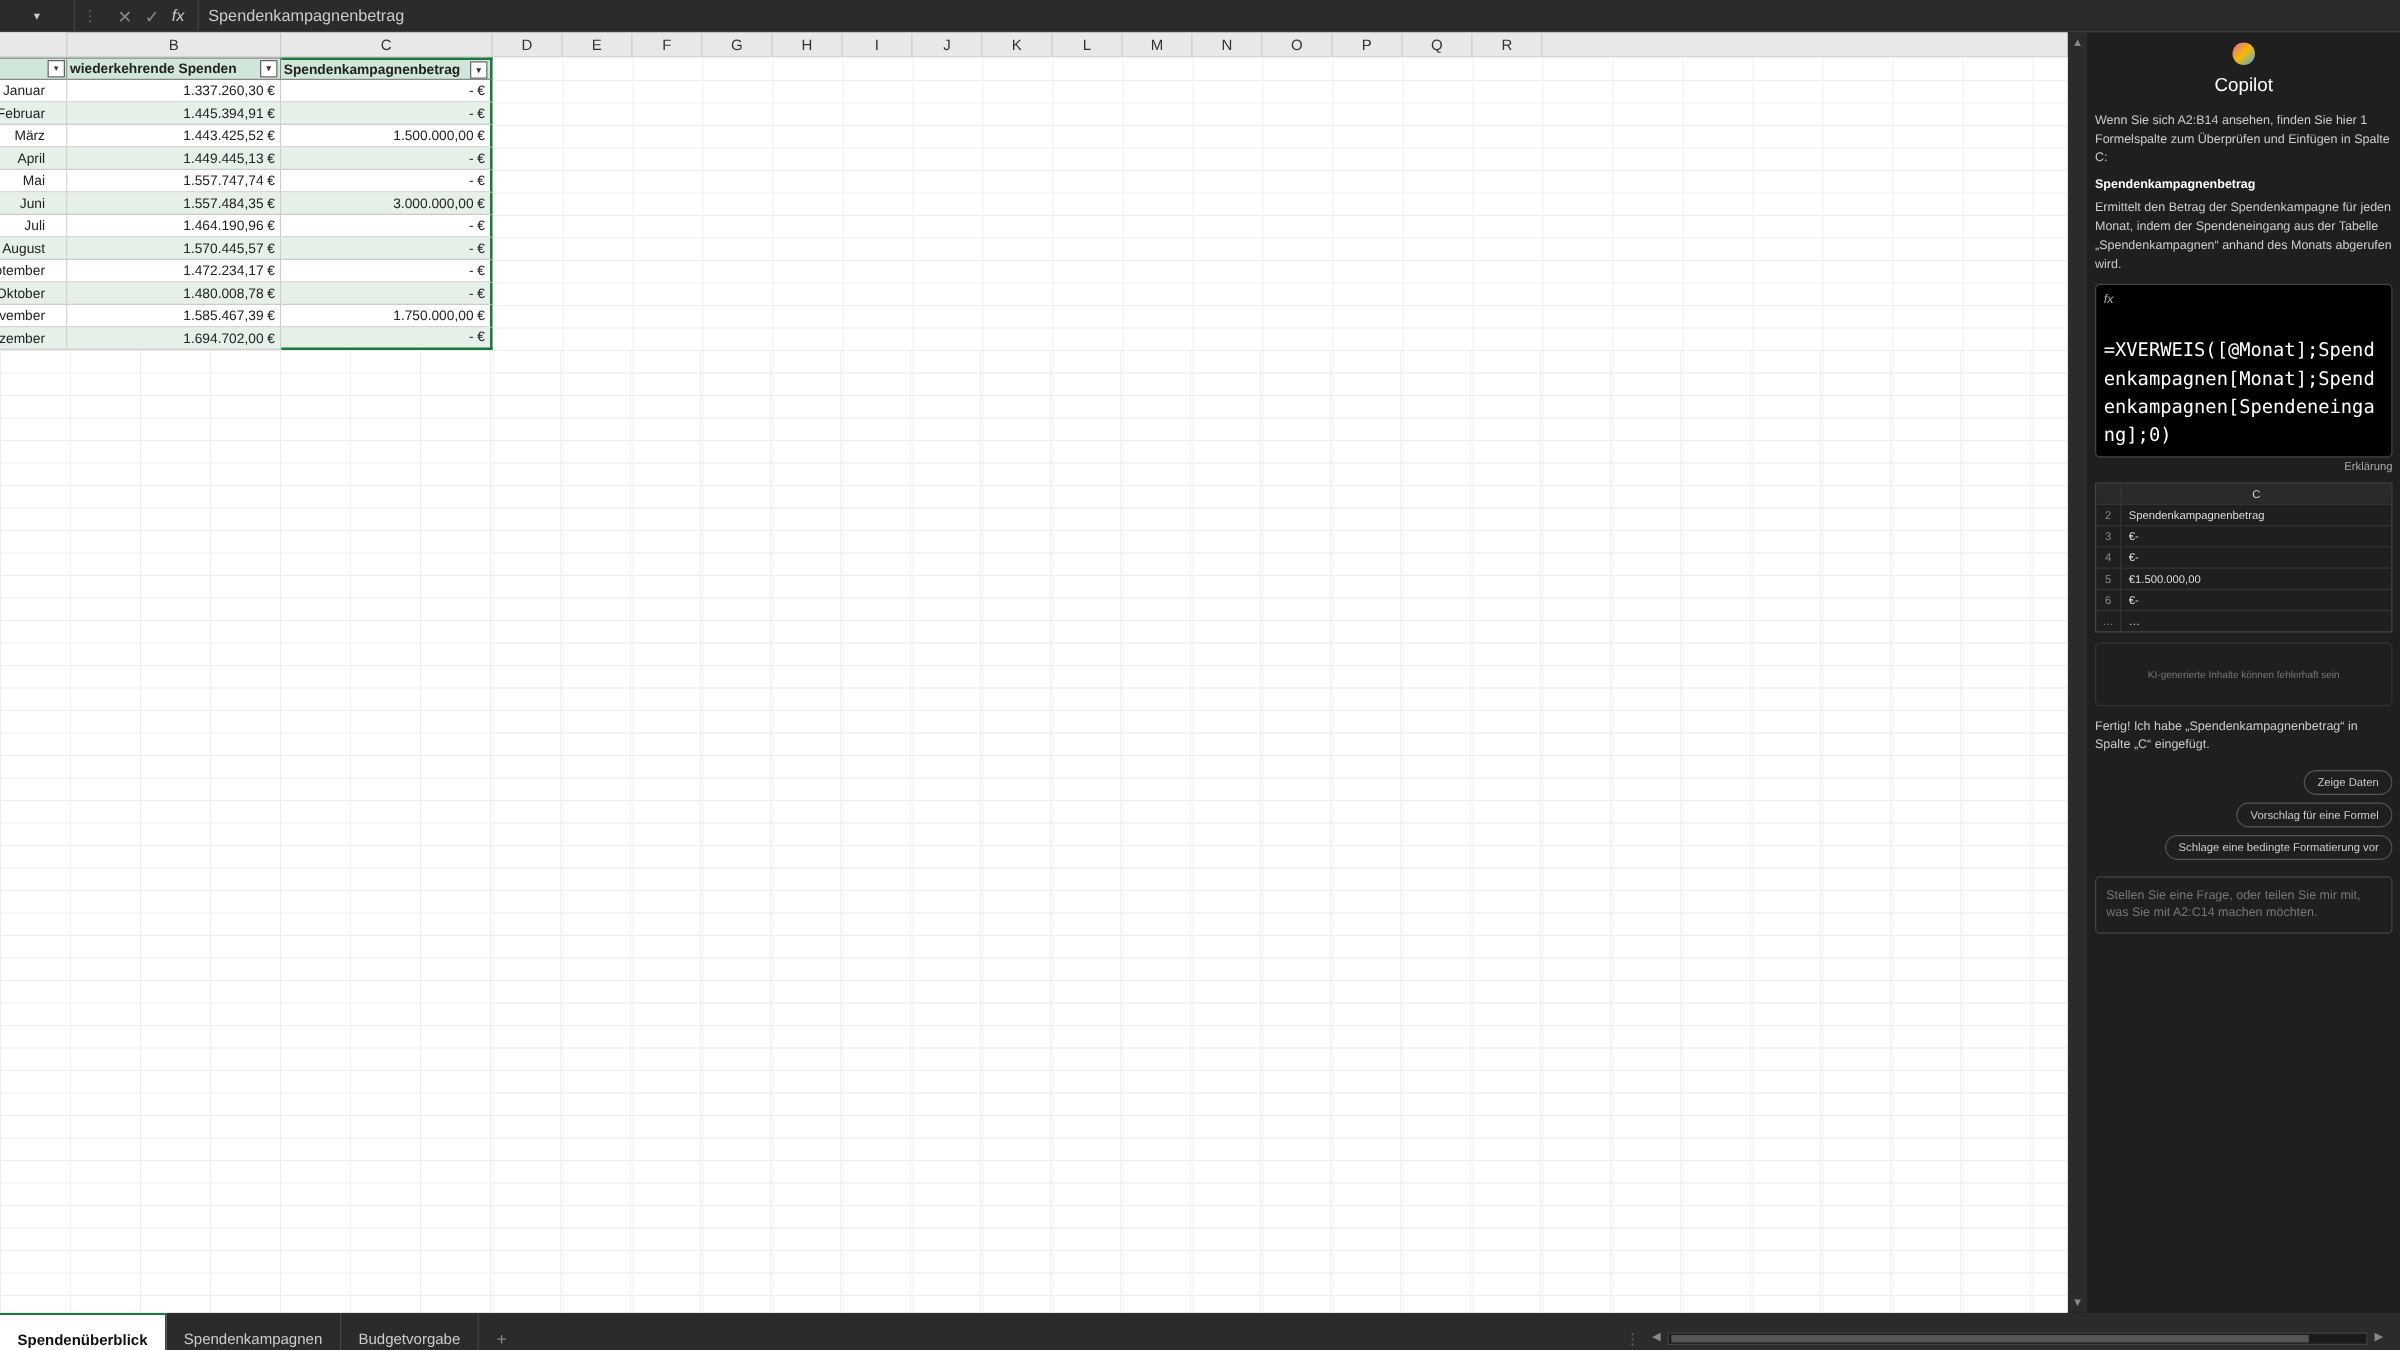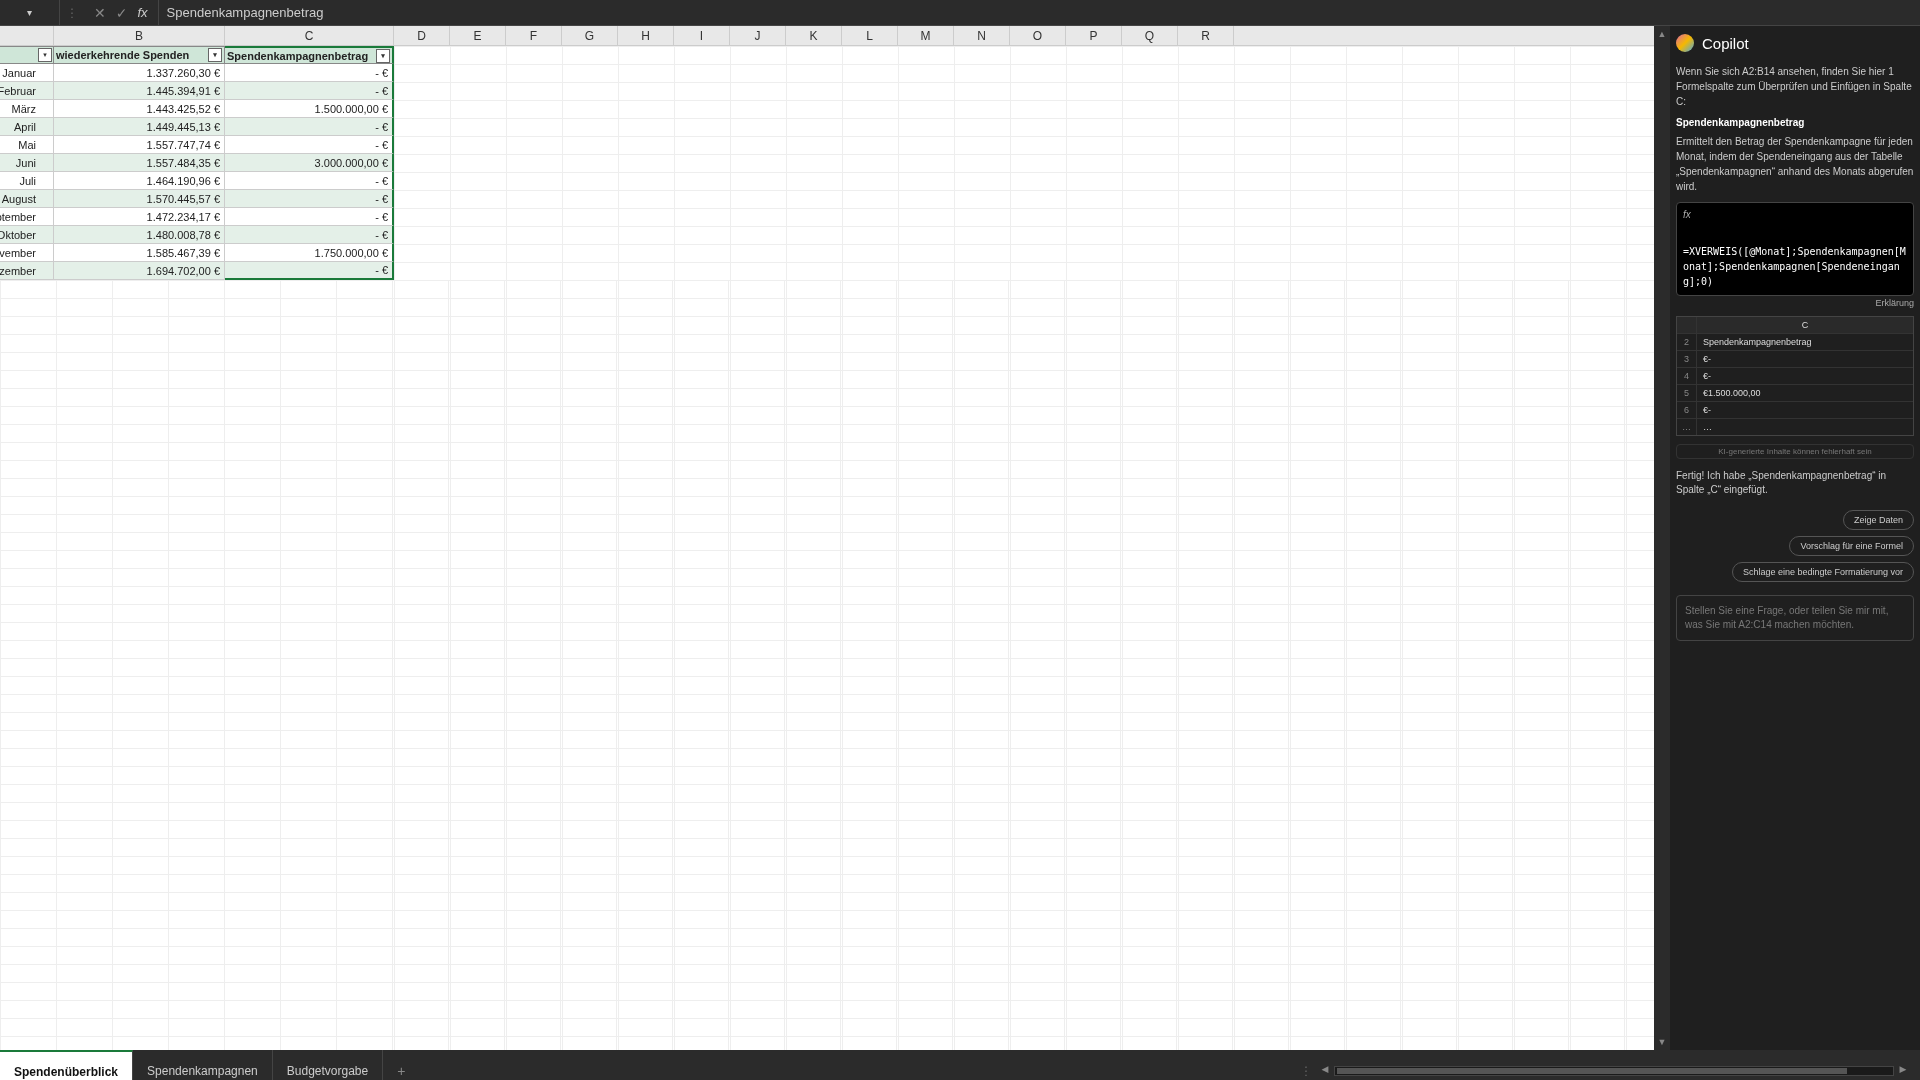--- a/index.html
+++ b/index.html
@@ -51,36 +51,36 @@
 .empty-grid { position: absolute; left: 0; top: 234px; right: 0; bottom: 0; background-image: linear-gradient(#eee 1px, transparent 1px), linear-gradient(90deg, #eee 1px, transparent 1px); background-size: 56px 18px; }
 .grid-lines-above-right { position: absolute; left: 394px; top: 0; right: 0; bottom: 0; background-image: linear-gradient(#eee 1px, transparent 1px), linear-gradient(90deg, #eee 1px, transparent 1px); background-size: 56px 18px; }
 
 
 .vscroll { width: 16px; background: #2b2b2b; display: flex; flex-direction: column; }
 .vscroll-btn { height: 16px; color: #888; font-size: 9px; text-align: center; line-height: 16px; }
 .vscroll-track { flex: 1; }
 
 
 .copilot { width: 250px; background: #1f1f1f; color: #ddd; display: flex; flex-direction: column; padding: 8px 6px; font-size: 11px; overflow: hidden; }
-.copilot-head { display: flex; align-items: center; gap: 8px; margin-bottom: 12px; }
+.copilot-head { display: flex; align-items: center; gap: 8px; margin-bottom: 12px; flex-direction: column; }
 .copilot-logo { width: 18px; height: 18px; border-radius: 50%; background: linear-gradient(135deg, #e066a8, #f5b800, #4aa8e8); }
 .copilot-title { font-size: 15px; color: #fff; }
 .user-bubble { background: #1a5a3a; color: #fff; padding: 8px; border-radius: 6px; margin-bottom: 10px; font-size: 10px; line-height: 1.4; margin-left: 30px; }
 .copilot-text { font-size: 10px; line-height: 1.5; color: #ccc; margin-bottom: 8px; }
 .copilot-bold { font-weight: 600; color: #fff; margin-bottom: 6px; font-size: 10px; }
 .formula-box { background: #000; border: 1px solid #444; border-radius: 4px; padding: 6px; margin-bottom: 2px; }
 .formula-box .fx-label { color: #aaa; font-style: italic; font-size: 10px; margin-bottom: 4px; }
-.formula-box .code { color: #fff; font-family: Consolas, monospace; font-size: 10px; line-height: 1.5; word-break: break-all; margin-top: 24px; }
+.formula-box .code { color: #fff; font-family: Consolas, monospace; font-size: 15px; line-height: 1.5; word-break: break-all; margin-top: 24px; }
 .explain-link { text-align: right; font-size: 9px; color: #aaa; margin-bottom: 8px; }
 .preview-table { border: 1px solid #444; font-size: 9px; margin-bottom: 8px; }
 .preview-table .pt-head { background: #2a2a2a; display: flex; }
 .preview-table .pt-row { display: flex; border-top: 1px solid #333; }
 .pt-idx { width: 20px; text-align: center; padding: 3px; color: #888; border-right: 1px solid #333; }
 .pt-cell { flex: 1; padding: 3px 6px; color: #ddd; }
-.disclaimer { font-size: 8px; color: #777; text-align: center; margin-bottom: 10px; border: 1px solid #333; padding: 2px; border-radius: 4px; }
+.disclaimer { font-size: 8px; color: #777; text-align: center; margin-bottom: 10px; border: 1px solid #333; padding: 20px; border-radius: 4px; }
 .done-text { font-size: 10px; color: #ccc; margin-bottom: 10px; line-height: 1.4; }
 .suggest-chip { border: 1px solid #555; border-radius: 12px; padding: 4px 10px; font-size: 9px; color: #ccc; margin: 3px 0; display: inline-block; float: right; clear: both; }
 .ask-box { border: 1px solid #444; border-radius: 4px; padding: 8px; color: #777; font-size: 10px; margin-top: 10px; clear: both; line-height: 1.4; }
 
 
 .sheet-tabs { height: 42px; background: #2b2b2b; display: flex; align-items: center; }
 .tab { padding: 0 14px; height: 100%; display: flex; align-items: center; color: #ccc; font-size: 12px; border-right: 1px solid #444; }
 .tab.active { background: #fff; color: #111; font-weight: 600; border-top: 2px solid #1a7a3a; }
 .tab-add { color: #888; padding: 0 14px; font-size: 14px; }
 .tab-spacer { flex: 1; }

